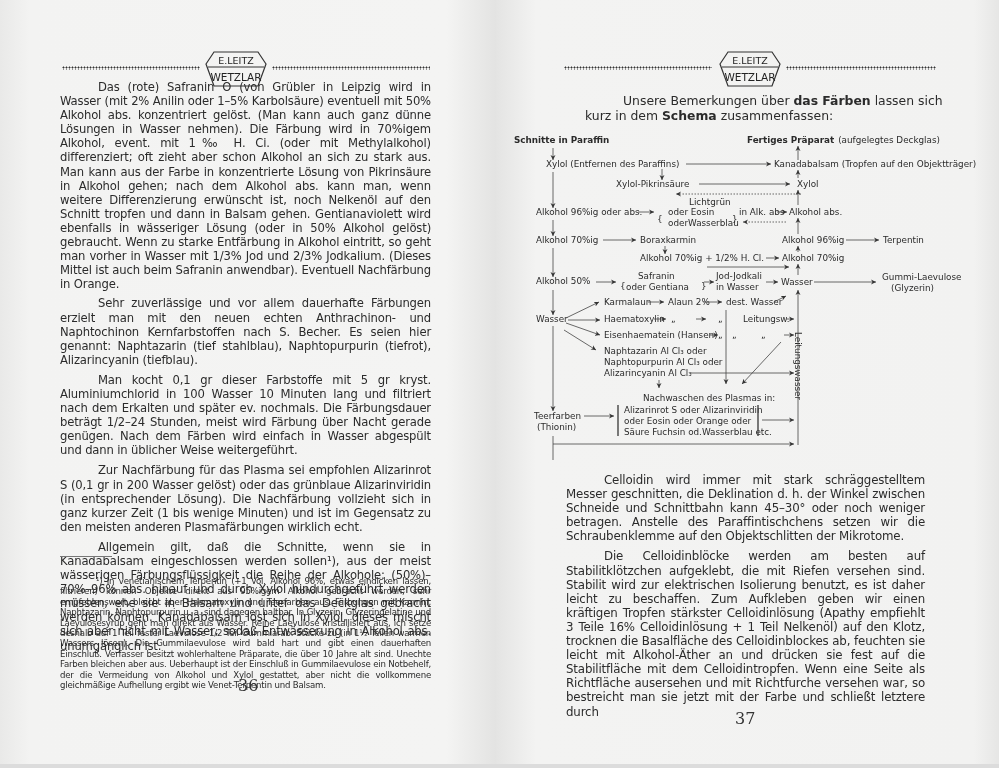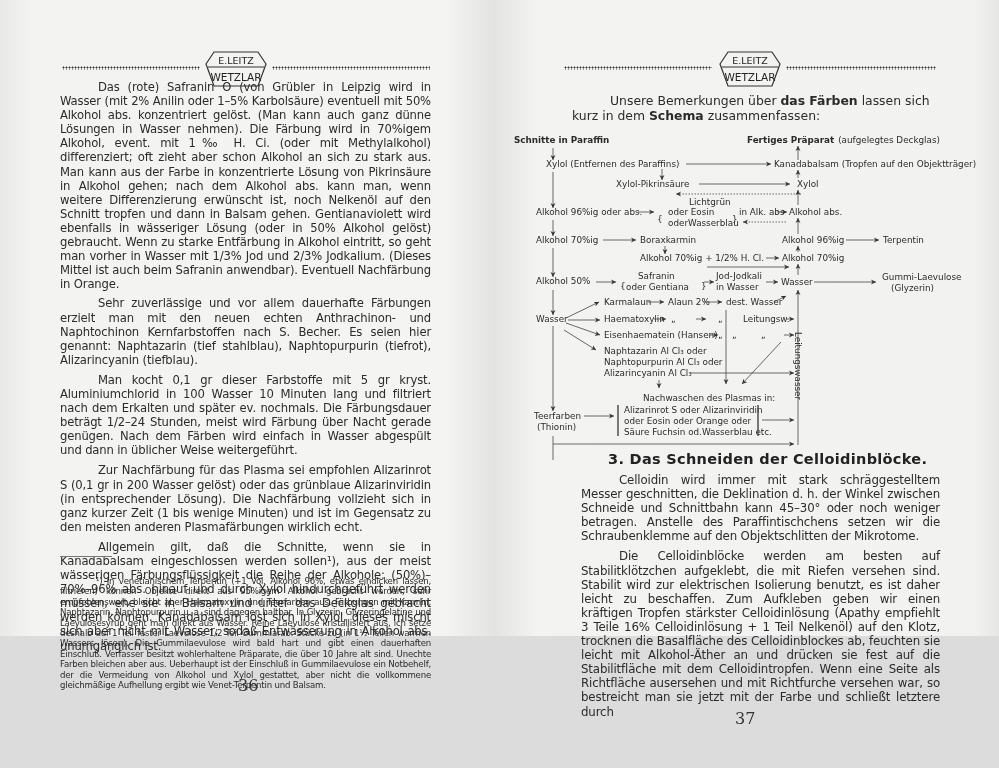--- a/index.html
+++ b/index.html
@@ -1,18 +1,18 @@
 <!DOCTYPE html>
 <html><head>
 <meta charset="utf-8">
 <style>
   html, body { margin:0; padding:0; }
   body { width:999px; height:768px; background:#dcdcdc; position:relative; overflow:hidden;
          font-family:"DejaVu Sans", sans-serif; color:#2a2a2a; }
-  .page { position:absolute; top:0; height:636px; background:#f2f2f1; }
+  .page { position:absolute; top:0; height:764px; background:#f2f2f1; }
   #left { left:0; width:496px; background:linear-gradient(90deg,#e9e9e8 0%,#f3f3f2 6%,#f4f4f3 90%,#e3e3e2 100%); }
   #right { left:496px; width:503px; background:linear-gradient(90deg,#e4e4e3 0%,#f3f3f2 8%,#f2f2f1 95%,#e6e6e5 100%); }
   .header { position:absolute; top:50px; height:40px; }
   .dots { position:absolute; top:16px; height:4px;
           background-image:radial-gradient(circle,#333 0.9px,transparent 1.1px); background-size:3px 3px; }
   .logo { position:absolute; top:0; width:64px; height:38px; }
   .logo svg { width:64px; height:38px; }
   .body-text { position:absolute; font-size:11.6px; line-height:14.1px; text-align:justify;
                letter-spacing:-0.15px; color:#2b2b2b; }
   .body-text p { margin:0 0 6px 0; text-indent:38px; }
@@ -73,21 +73,21 @@
       <svg viewBox="0 0 64 38">
         <path d="M10 2 L54 2 L62 14 L54 36 L10 36 L2 14 Z" fill="none" stroke="#333" stroke-width="1.2"></path>
         <line x1="4" y1="17" x2="60" y2="17" stroke="#333" stroke-width="1"></line>
         <text x="32" y="14" text-anchor="middle" font-family="DejaVu Sans, sans-serif" font-size="9.5" fill="#222">E.LEITZ</text>
         <text x="32" y="31" text-anchor="middle" font-family="DejaVu Sans, sans-serif" font-size="10.5" fill="#222">WETZLAR</text>
       </svg>
     </div>
     <div class="dots" style="left:290px;width:150px;"></div>
   </div>
 
-  <div class="intro" style="left:76px;top:93px;width:360px;">
+  <div class="intro" style="left:89px;top:93px;width:360px;">
     <p><span>Unsere Bemerkungen über </span><b>das Färben</b><span> lassen sich kurz in dem </span><b>Schema</b><span> zusammenfassen:</span></p>
   </div>
 
   <svg class="scheme" viewBox="0 0 503 460">
     <defs>
       <marker id="ar" markerWidth="6" markerHeight="6" refX="5" refY="3" orient="auto" markerUnits="userSpaceOnUse">
         <path d="M0,0.5 L5,3 L0,5.5 L1.5,3 Z" class="ah"></path>
       </marker>
     </defs>
 
@@ -194,21 +194,20 @@
     <line x1="288" y1="335" x2="298" y2="335" marker-end="url(#ar)"></line>
     <line x1="230" y1="310" x2="230" y2="384" marker-end="url(#ar)"></line>
     <line x1="285" y1="342" x2="246" y2="384" marker-end="url(#ar)"></line>
     <line x1="195" y1="373" x2="298" y2="373" marker-end="url(#ar)"></line>
     <line x1="163" y1="380" x2="163" y2="388" marker-end="url(#ar)"></line>
     <line x1="88" y1="416" x2="118" y2="416" marker-end="url(#ar)"></line>
     <line x1="266" y1="420" x2="298" y2="420" marker-end="url(#ar)"></line>
     <line x1="57" y1="444" x2="298" y2="444" marker-end="url(#ar)"></line>
   </svg>
 
-  <div class="heading" style="left:112px;top:451px;">3. Das Schneiden der Celloidinblöcke.</div>
-
-  <div class="body-text" style="left:70px;top:473px;width:359px;font-size:11.8px;margin-left:15px;">
+
+  <div class="body-text" style="left:70px;top:473px;width:359px;font-size:11.8px;">
     <p>Celloidin wird immer mit stark schräggestelltem Messer geschnitten, die Deklination d. h. der Winkel zwischen Schneide und Schnittbahn kann 45–30° oder noch weniger betragen. Anstelle des Paraffintischchens setzen wir die Schraubenklemme auf den Objektschlitten der Mikrotome.</p>
     <p>Die Celloidinblöcke werden am besten auf Stabilitklötzchen aufgeklebt, die mit Riefen versehen sind. Stabilit wird zur elektrischen Isolierung benutzt, es ist daher leicht zu beschaffen. Zum Aufkleben geben wir einen kräftigen Tropfen stärkster Celloidinlösung (Apathy empfiehlt 3 Teile 16% Celloidinlösung + 1 Teil Nelkenöl) auf den Klotz, trocknen die Basalfläche des Celloidinblockes ab, feuchten sie leicht mit Alkohol-Äther an und drücken sie fest auf die Stabilitfläche mit dem Celloidintropfen. Wenn eine Seite als Richtfläche ausersehen und mit Richtfurche versehen war, so bestreicht man sie jetzt mit der Farbe und schließt letztere durch</p>
   </div>
 
   <div class="pagenum" style="left:239px;top:681px;margin-top:28px;">37</div>
 </div>
 
 </body></html>

